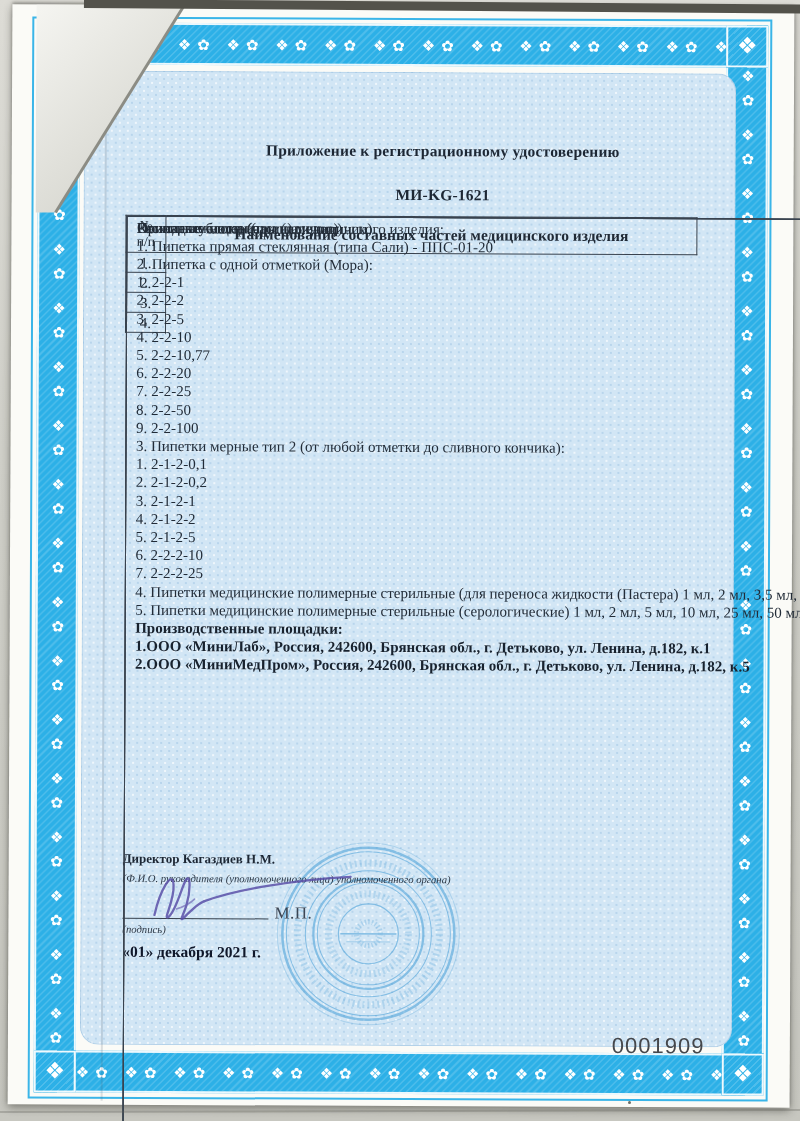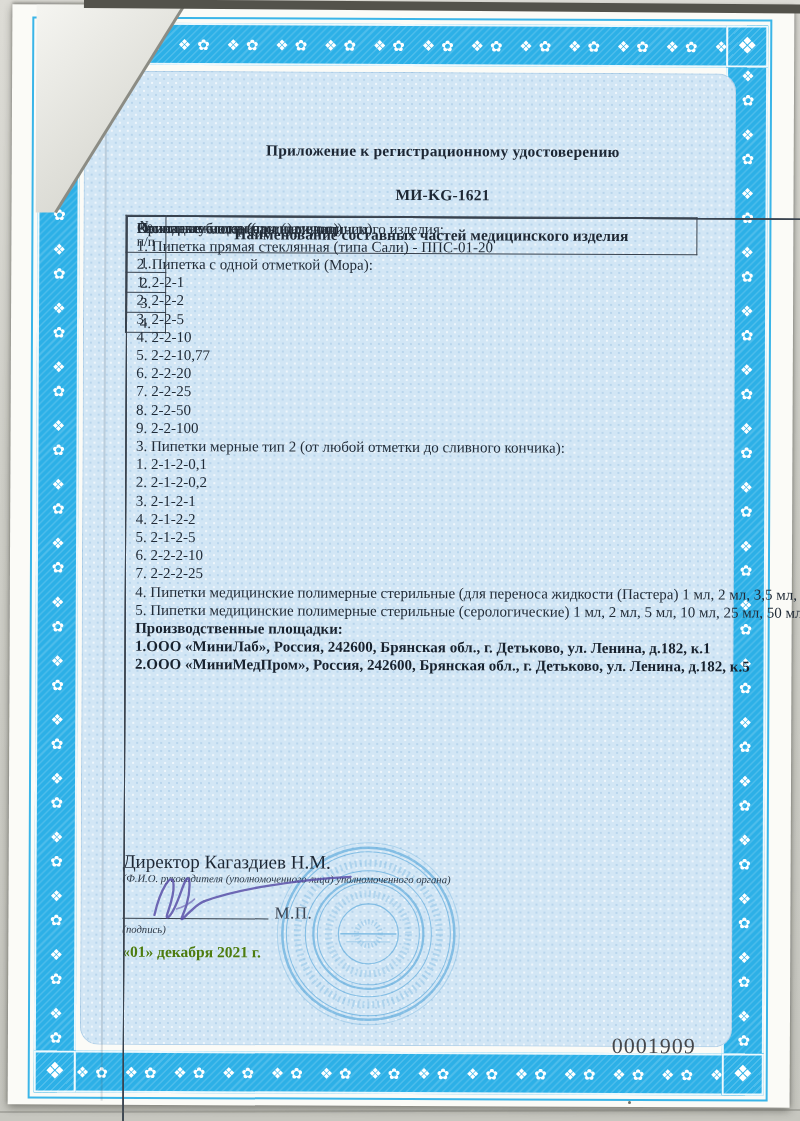--- a/index.html
+++ b/index.html
@@ -72,29 +72,29 @@
   }
   .doc-table th, .doc-table td { border:1.6px solid #39434f; vertical-align:top; }
   .doc-table th.c1 {
     width:40px; font-weight:normal; font-size:13.5px; text-align:center;
     padding:2px 0; line-height:16px;
   }
   .doc-table th.c2 { font-weight:bold; font-size:15.5px; text-align:center; vertical-align:middle; padding:4px 8px; }
   .doc-table td.num { text-align:center; padding-top:2px; font-size:15px; }
   .doc-table td.content { padding:2px 6px 4px 10px; line-height:18.2px; }
   .doc-table td.content .b { font-weight:bold; color:#18222e; }
-  .footer-director { position:absolute; left:114px; top:846px; font-weight:normal; font-size:19px; color:#1d2734; }
+  .footer-director { position:absolute; left:114px; top:846px; font-weight:bold; font-size:13px; color:#1d2734; }
   .footer-fio { position:absolute; left:114px; top:867px; font-style:italic; font-size:10.7px; color:#2b3644; }
   .sig-line { position:absolute; left:114px; top:874px; width:146px; height:40px; border-bottom:1.6px solid #39434f; }
   .seal-abbr { position:absolute; left:266px; top:898px; font-size:17px; letter-spacing:.5px; color:#3c4654; }
   .sig-caption { position:absolute; left:114px; top:918px; font-style:italic; font-size:10.7px; color:#2b3644; }
-  .date-line { position:absolute; left:114px; top:938px; font-weight:bold; font-size:15.5px; color:#4d7c0f; }
+  .date-line { position:absolute; left:114px; top:938px; font-weight:bold; font-size:15.5px; color:#0f172a; }
   .serial {
     position:absolute; left:604px; top:1026px; width:120px;
-    font-family:Liberation Serif, serif; font-size:22px; letter-spacing:1px;
+    font-family:Liberation Sans, sans-serif; font-size:22px; letter-spacing:1px;
     color:#45474b;
   }
   .stamp-svg { position:absolute; left:240px; top:836px; z-index:5; }
   .signature-svg { position:absolute; left:138px; top:858px; z-index:12; }
   
   .crease-v {
     position:absolute; left:93px; top:52px; width:2px; height:1044px;
     background:rgba(70,82,98,.17); z-index:20;
   }
   .fold-svg { position:absolute; left:24px; top:0; z-index:30; }

